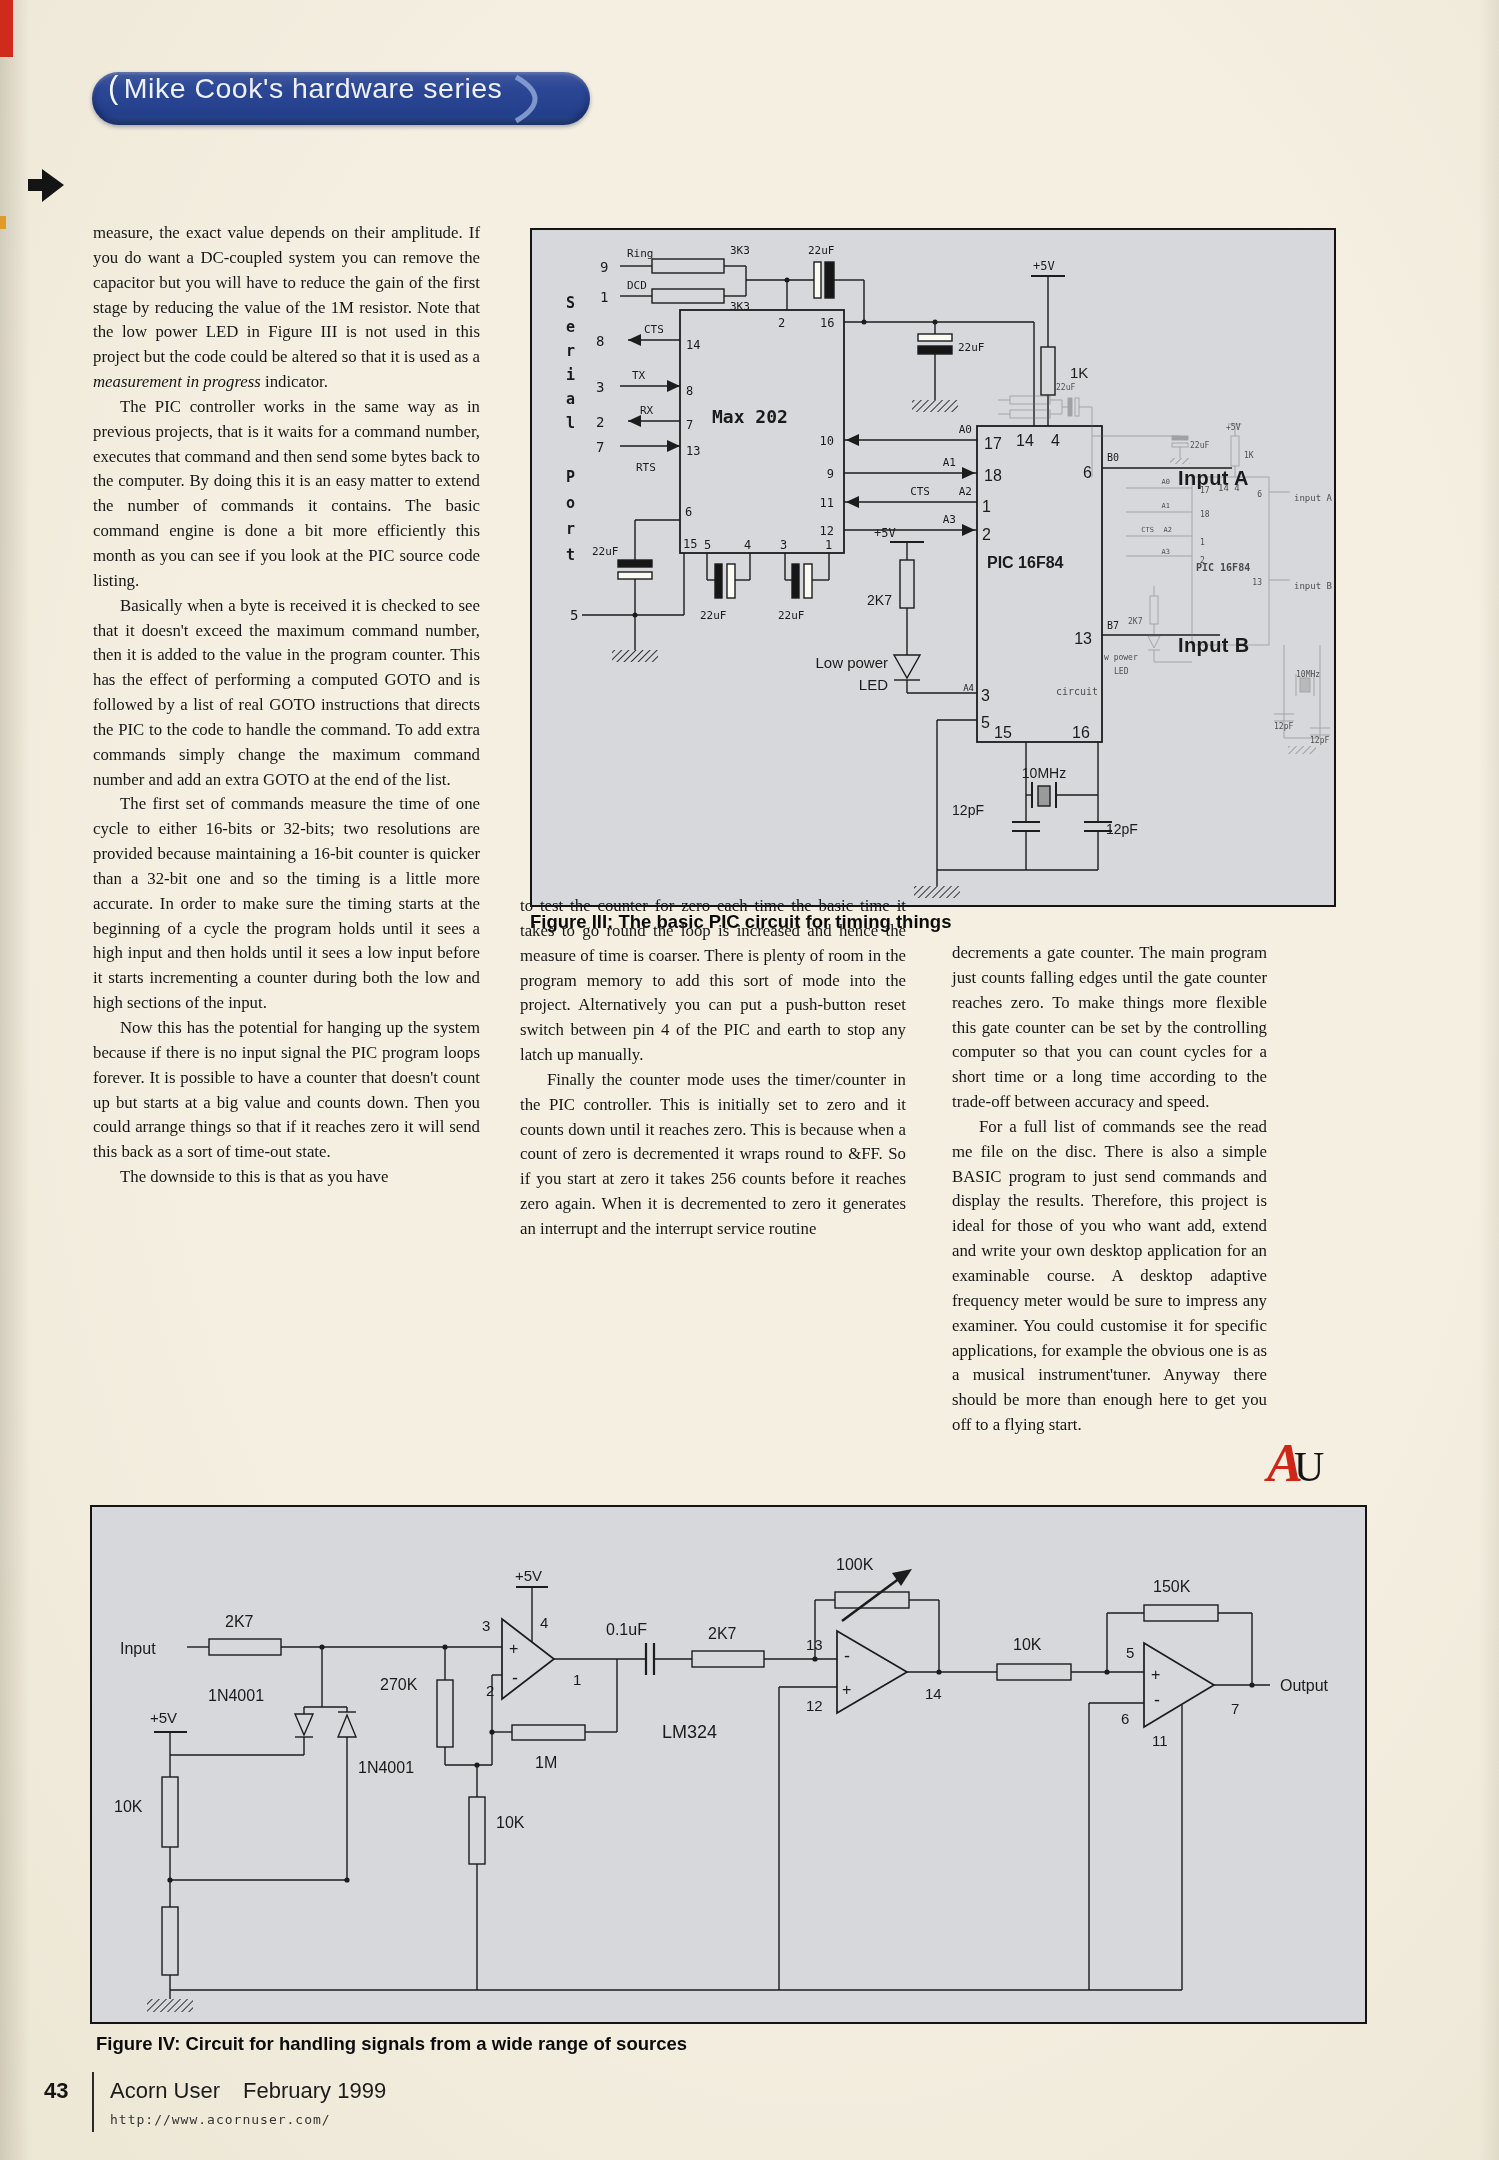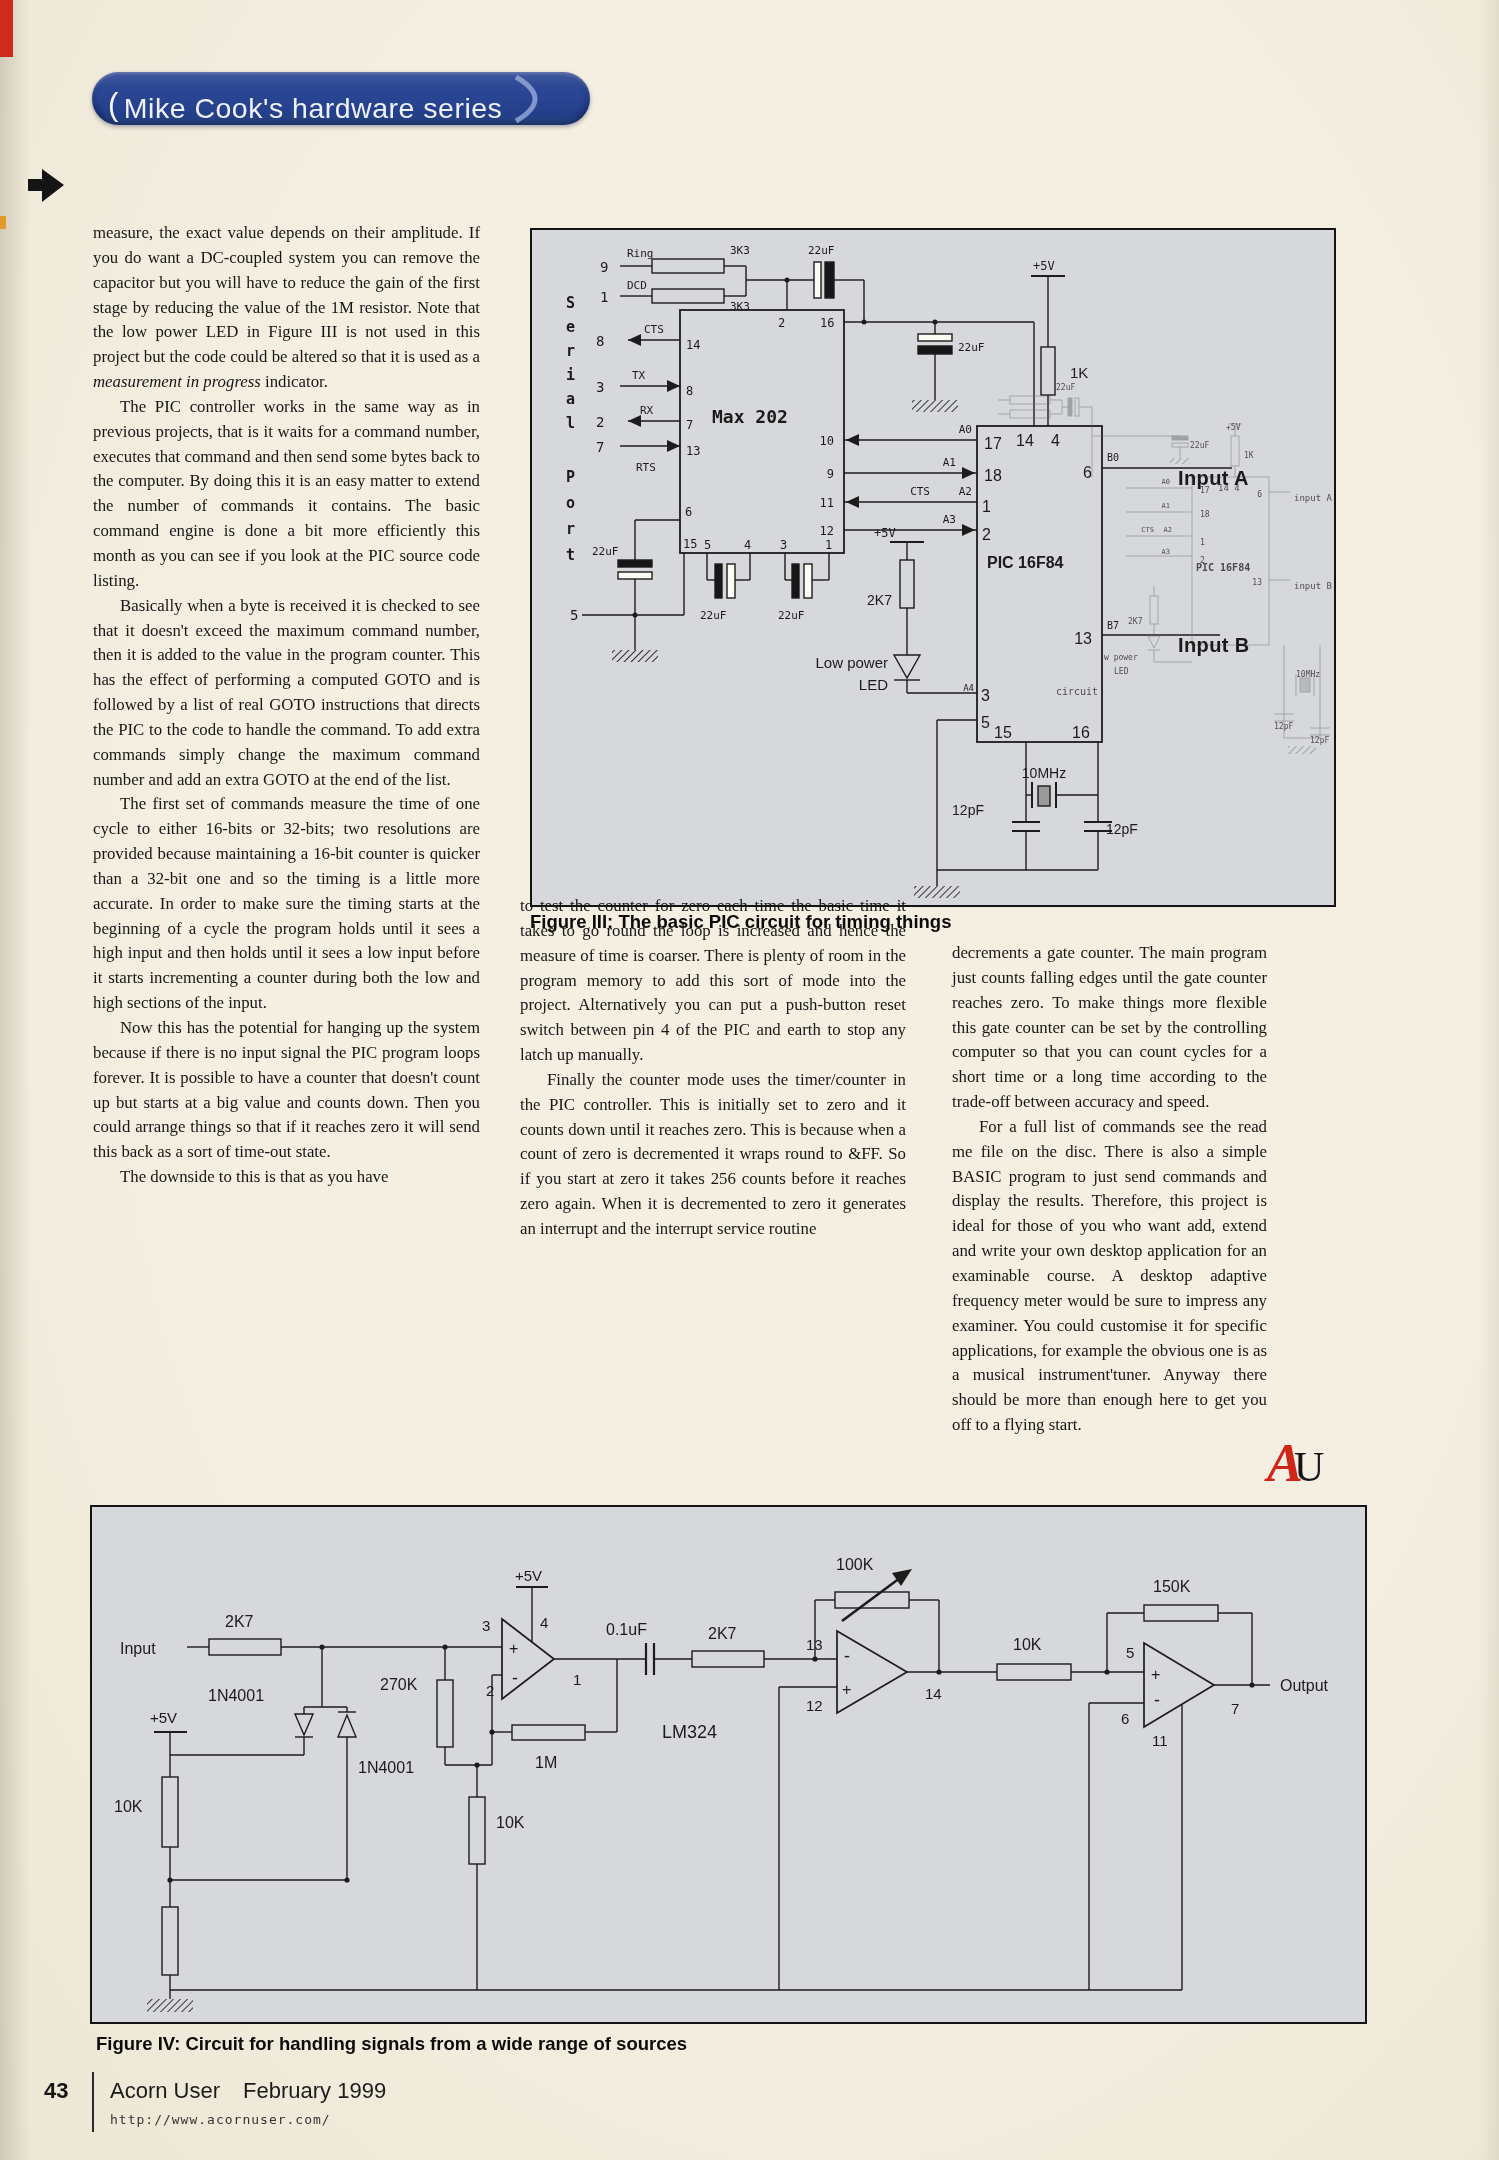--- a/index.html
+++ b/index.html
@@ -9,21 +9,21 @@
   .edge-shadow{position:absolute;inset:0;pointer-events:none;
         background:linear-gradient(90deg, rgba(60,50,30,.16), rgba(60,50,30,0) 30px),
                    linear-gradient(270deg, rgba(60,50,30,.08), rgba(60,50,30,0) 20px);}
   .corner-red{position:absolute;left:0;top:0;width:13px;height:57px;background:#ce2b1d;}
   .tick-orange{position:absolute;left:0;top:216px;width:6px;height:13px;background:#e09a2a;}
 
   
   .banner{position:absolute;left:92px;top:72px;width:498px;height:53px;border-radius:27px;
         background:linear-gradient(180deg,#41599f,#2c4795 30%,#24408c 78%,#31508f);
         box-shadow:0 2px 4px rgba(30,30,70,.35), inset 0 -4px 7px rgba(8,18,60,.55), inset 0 2px 3px rgba(255,255,255,.22);
-        display:flex;align-items:flex-end;padding-left:16px;box-sizing:border-box;
+        display:flex;align-items:flex-start;padding-left:16px;box-sizing:border-box;
         font-family:"Liberation Sans",sans-serif;font-size:28.5px;color:#eef1f8;letter-spacing:.5px;}
   .banner::before{content:"(";font-size:31px;font-weight:300;color:rgba(255,255,255,.95);margin-right:5px;transform:translateY(-2px);}
   .swoosh{position:absolute;right:8px;top:1px;}
 
   
   .cont-arrow{position:absolute;left:26px;top:164px;}
 
   
   .col{position:absolute;text-align:justify;font-size:16.8px;line-height:24.85px;}
   .col p{margin:0;}

